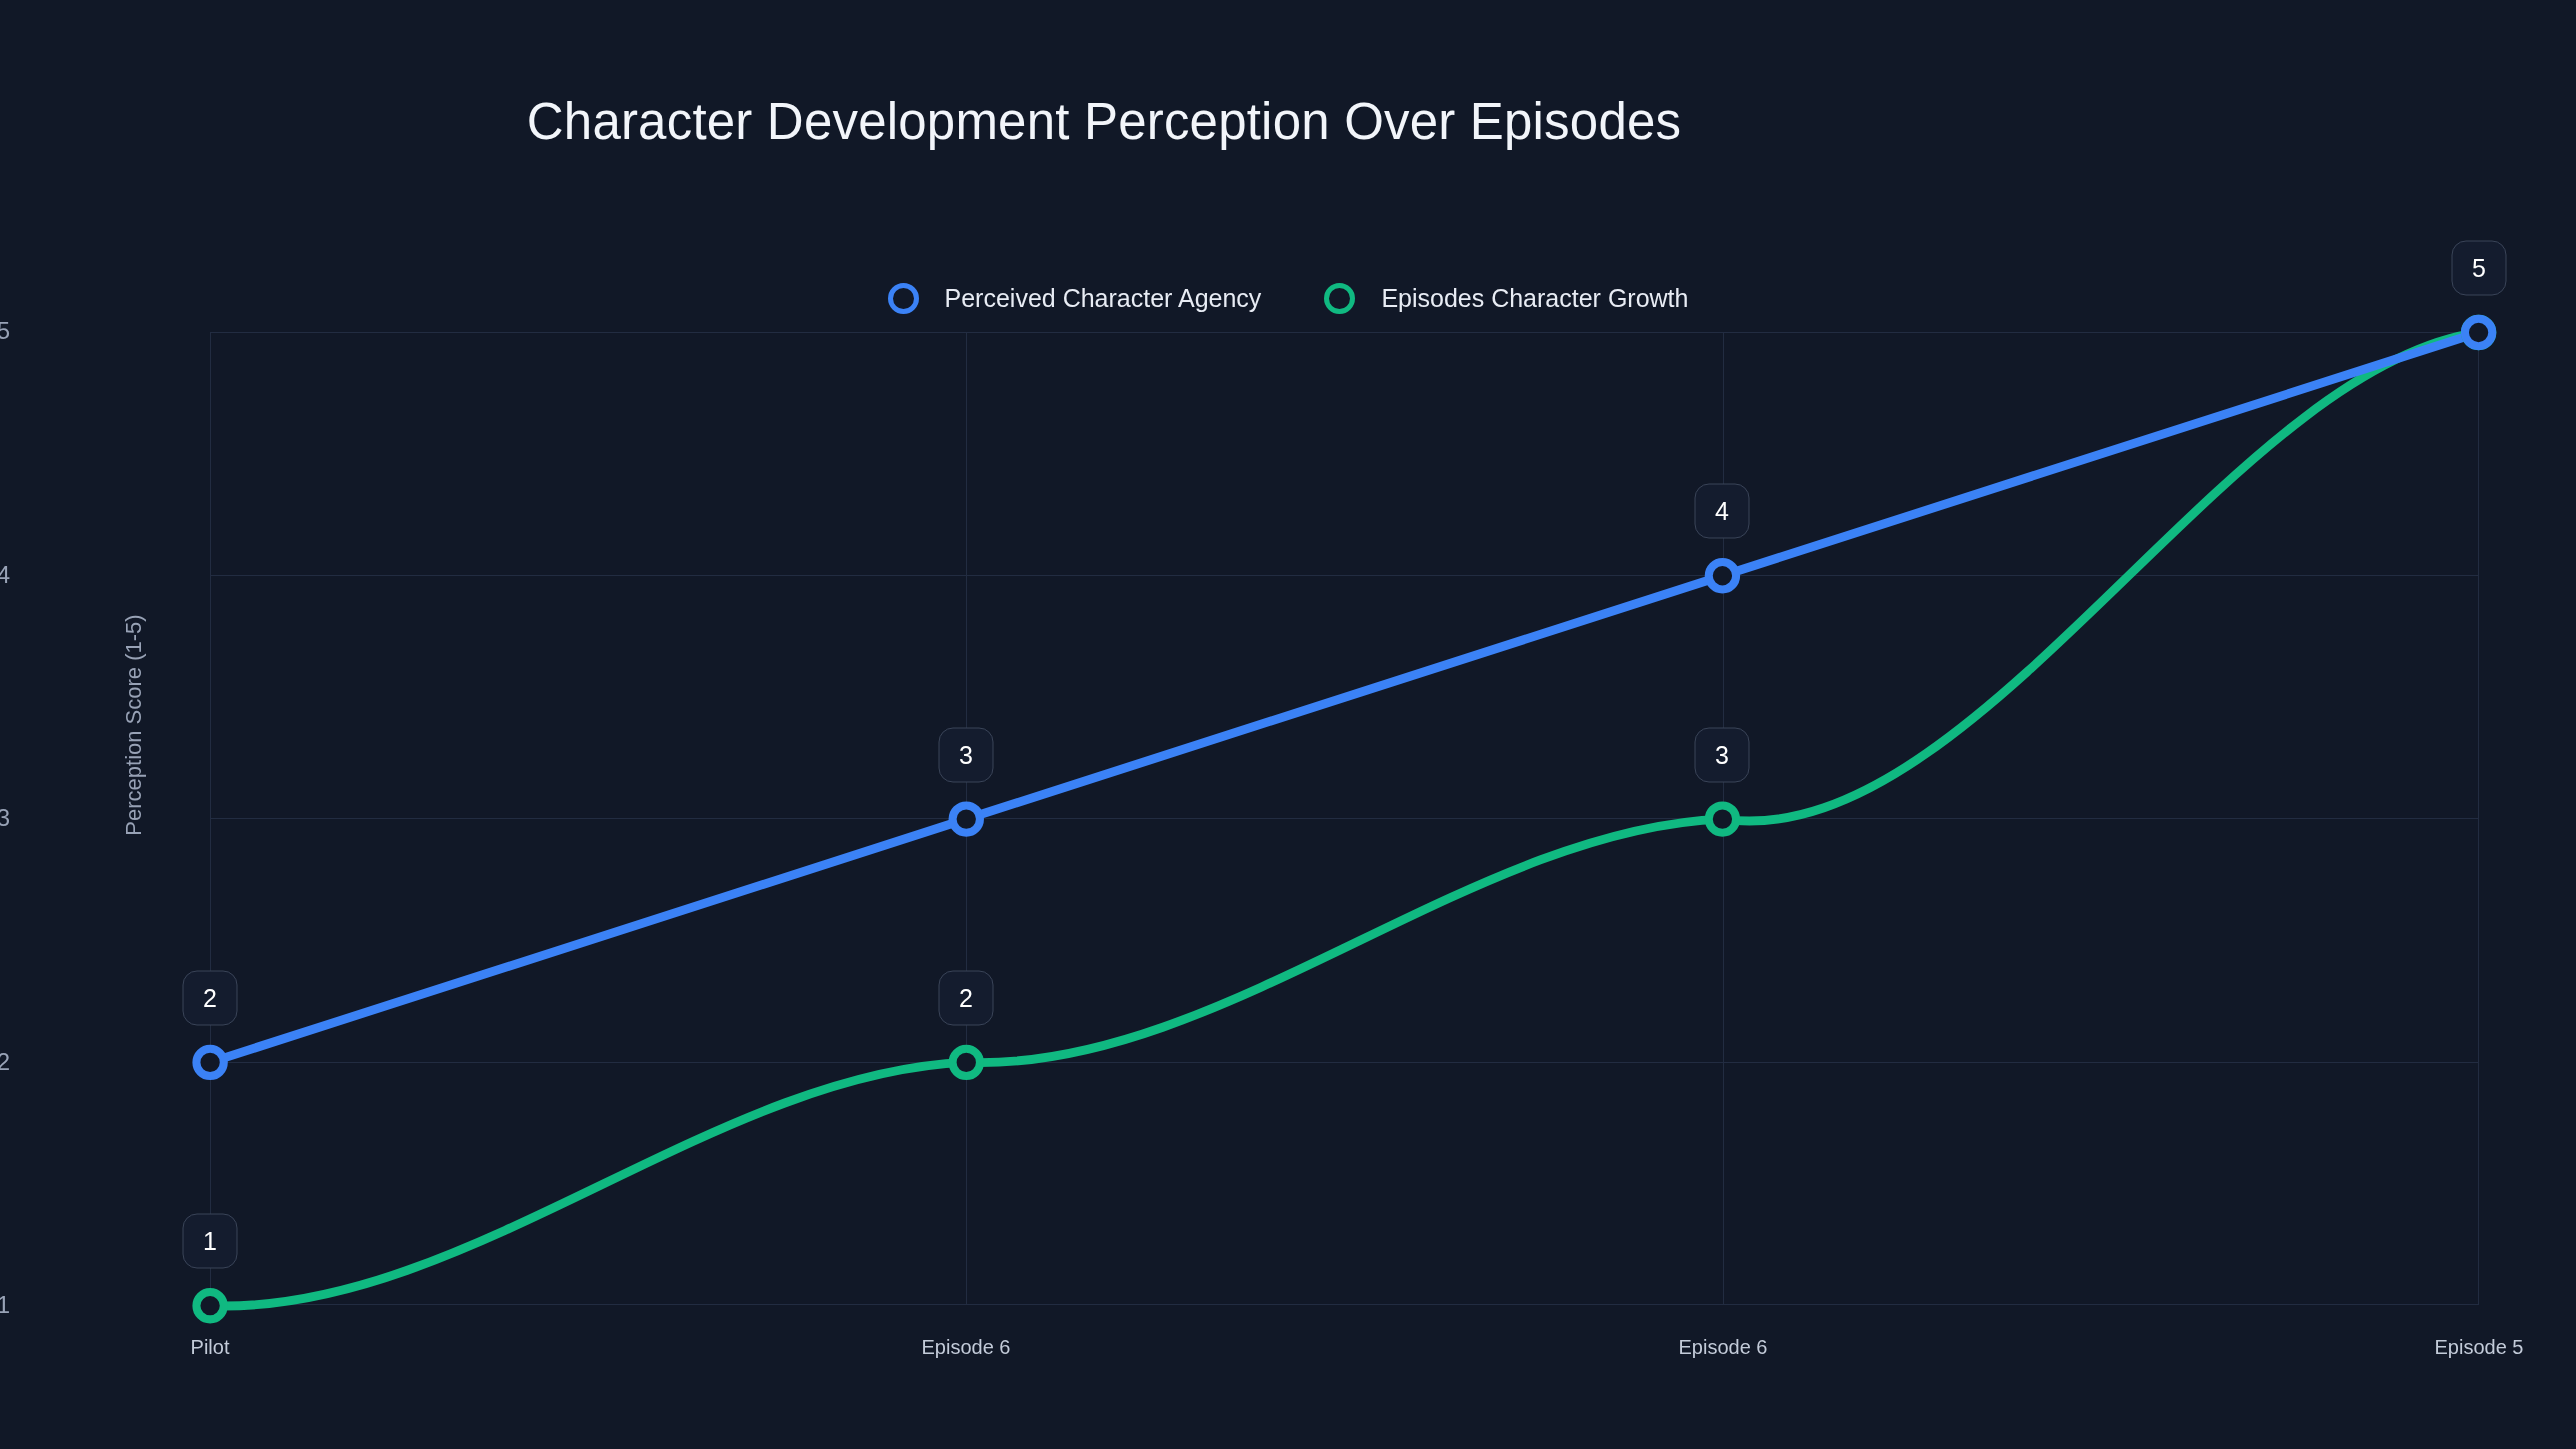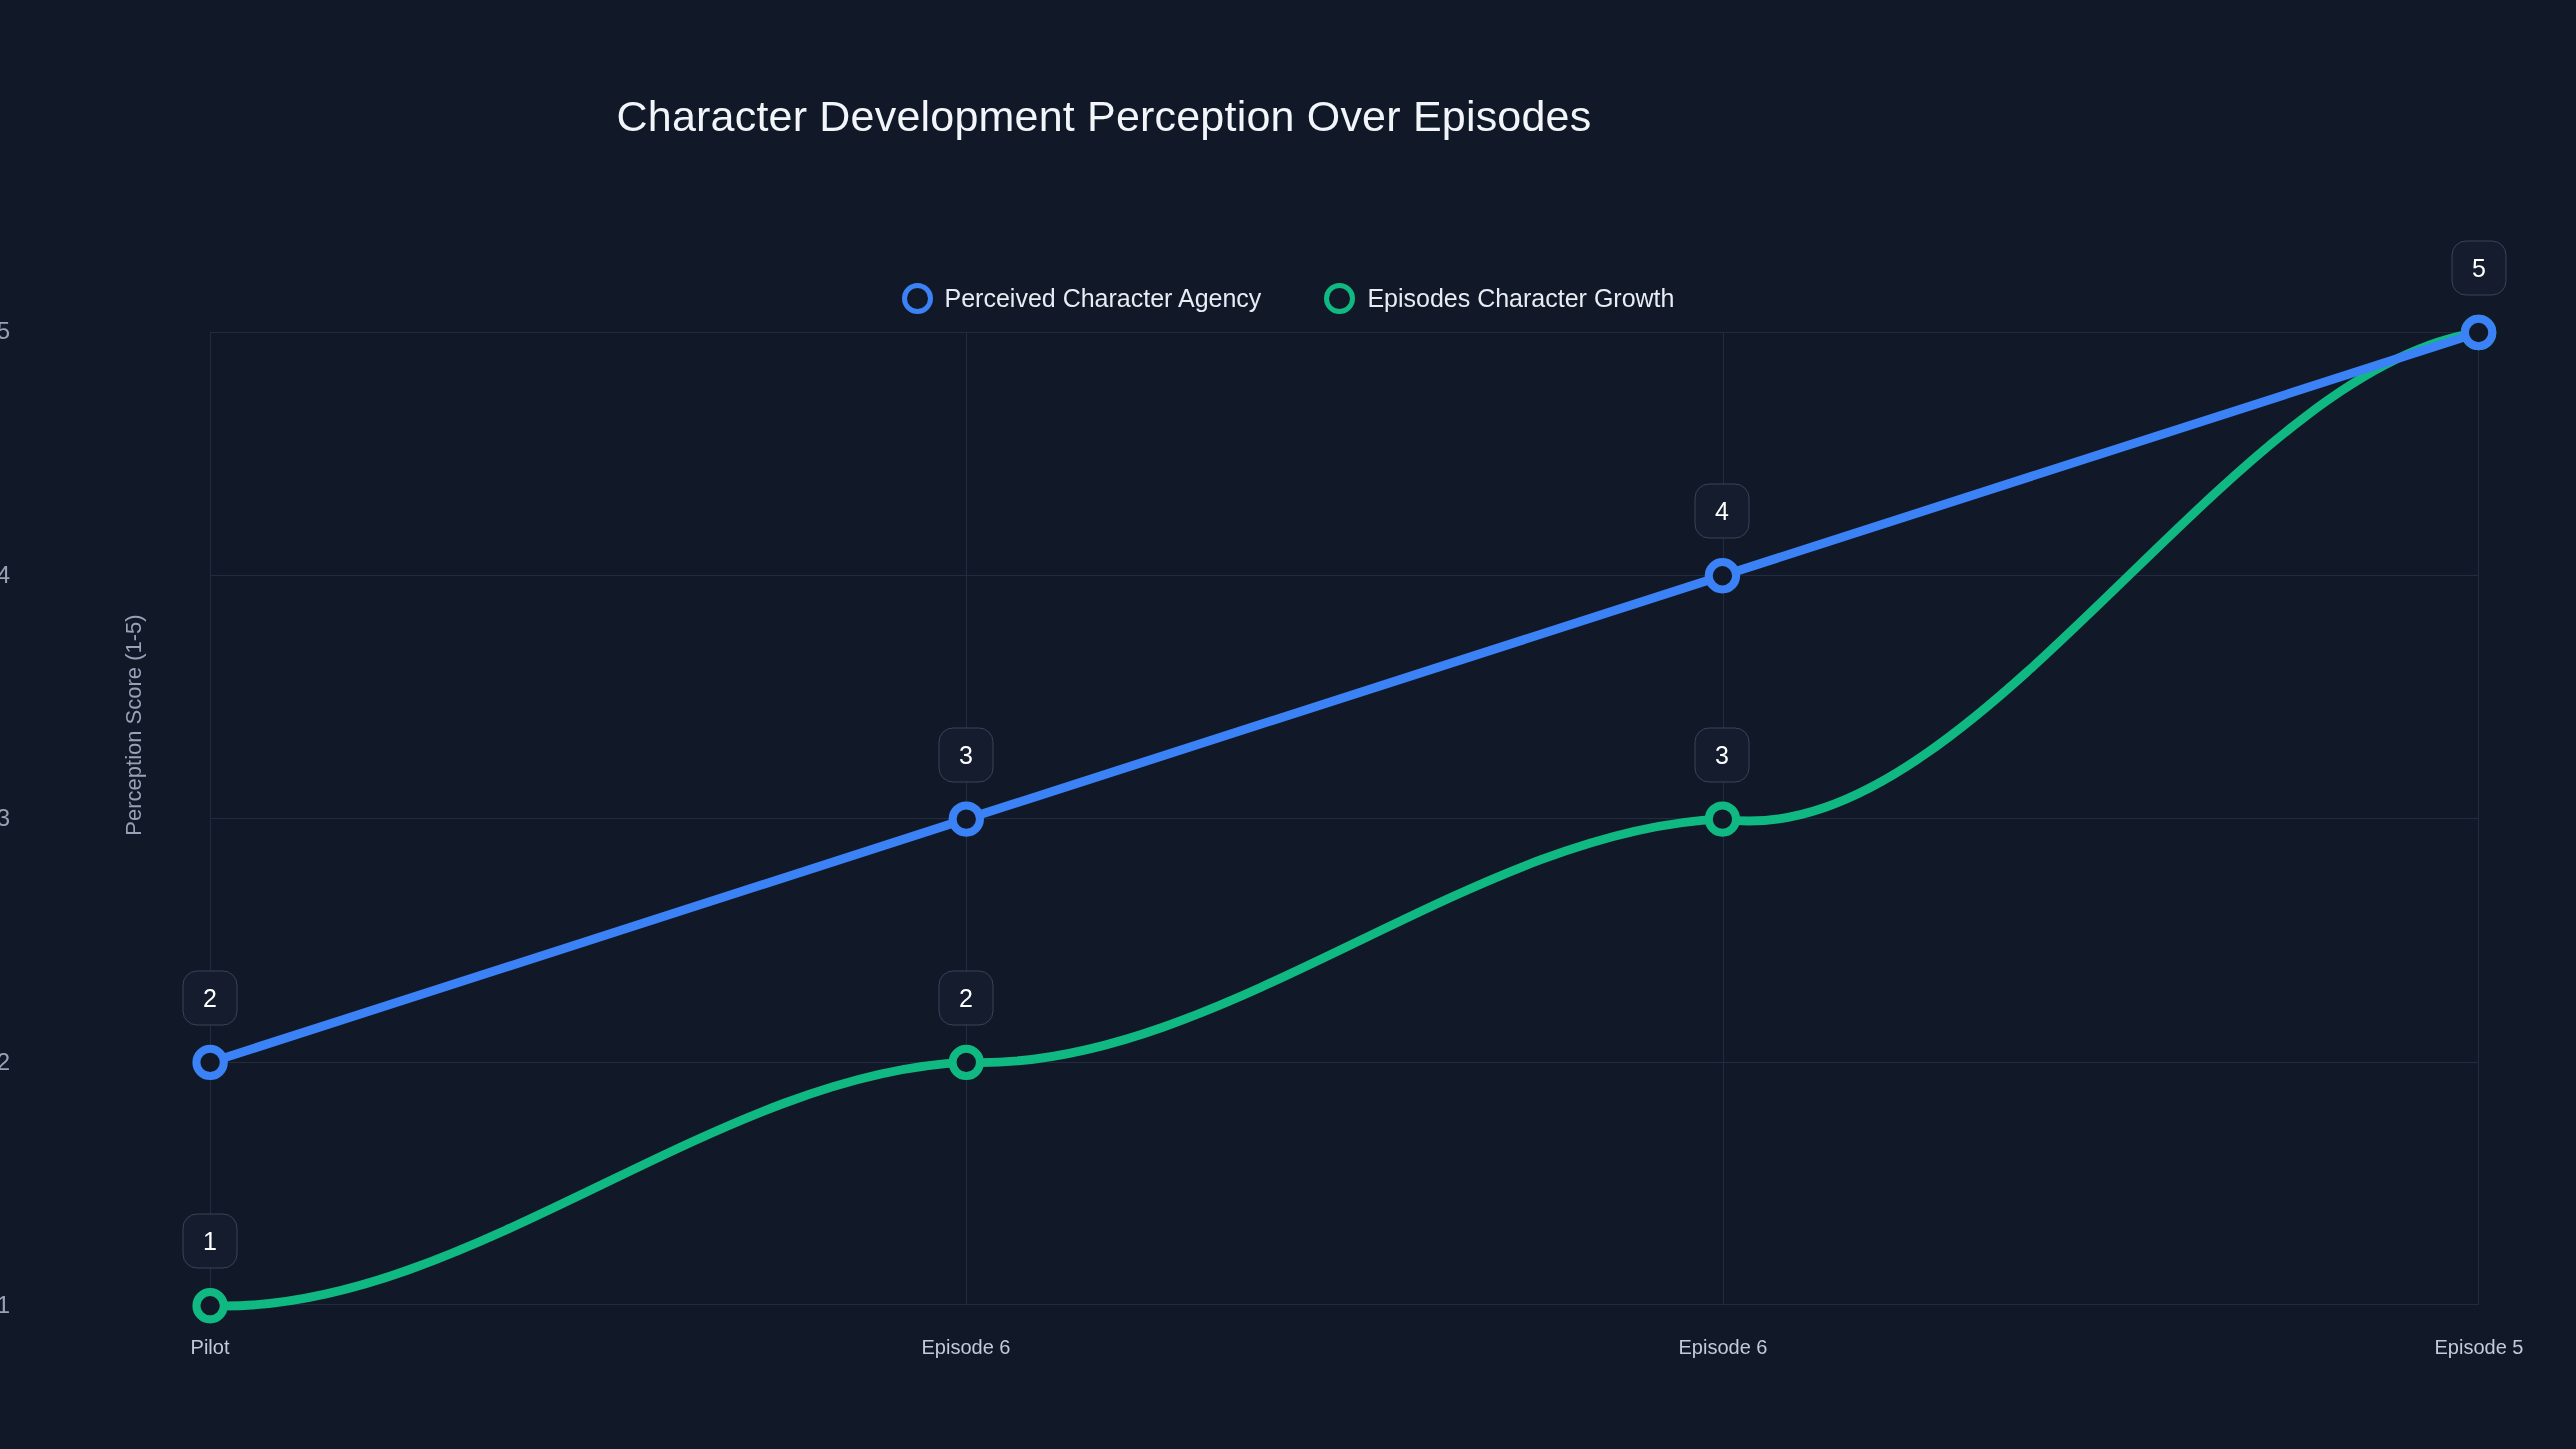--- a/index.html
+++ b/index.html
@@ -9,21 +9,21 @@
     font-family:"Liberation Sans", sans-serif;
     overflow:hidden;
   }
   #root { position:relative; width:2576px; height:1449px; background:#111827; }
 
   
   .chart-title {
     position:absolute;
     top:92px; left:0; width:2208px;
     text-align:center;
-    font-size:43px;
+    font-size:51px;
     font-weight:400;
     color:#f2f5fa;
     letter-spacing:0.2px;
   }
 
   
   .legend {
     position:absolute;
     top:283px; left:0; width:2576px;
     display:flex;
@@ -44,20 +44,21 @@
     background:transparent;
     flex:0 0 auto;
   }
   .legend-marker.green { border-color:#10b981; }
   .legend-label {
     font-size:25px;
     color:#e8ecf4;
     white-space:nowrap;
     line-height:1;
     padding-left:12px;
+    margin-left:14px;
   }
 
   
   .plot-wrap {
     position:absolute;
     left:210px; top:332px;
     width:2269px; height:973px;
   }
   .grid-h {
     position:absolute; left:0; width:100%;

